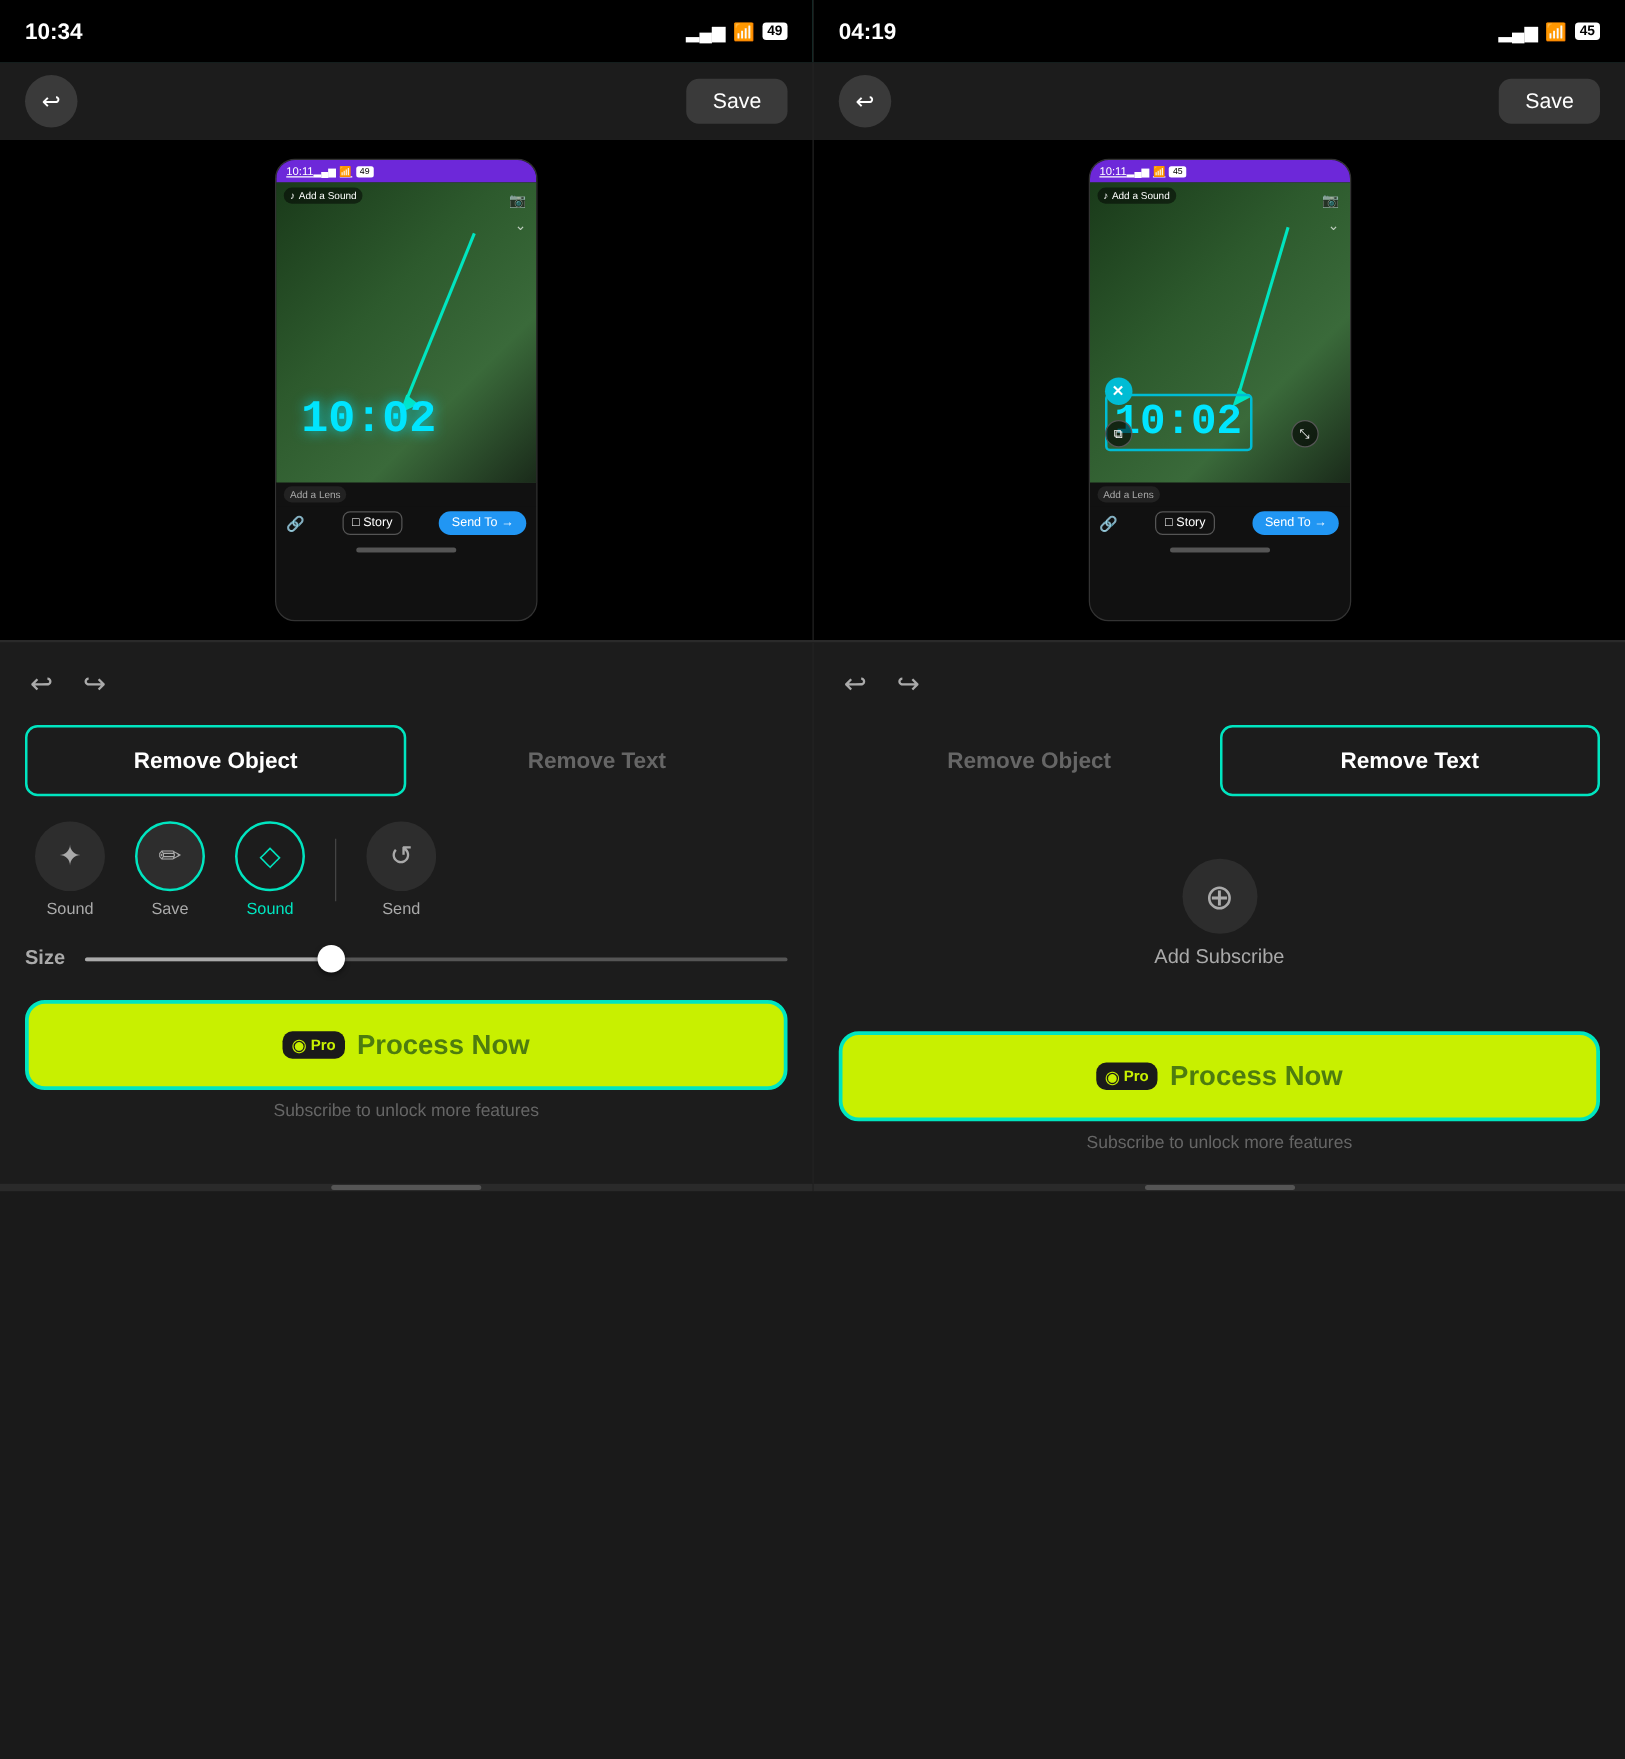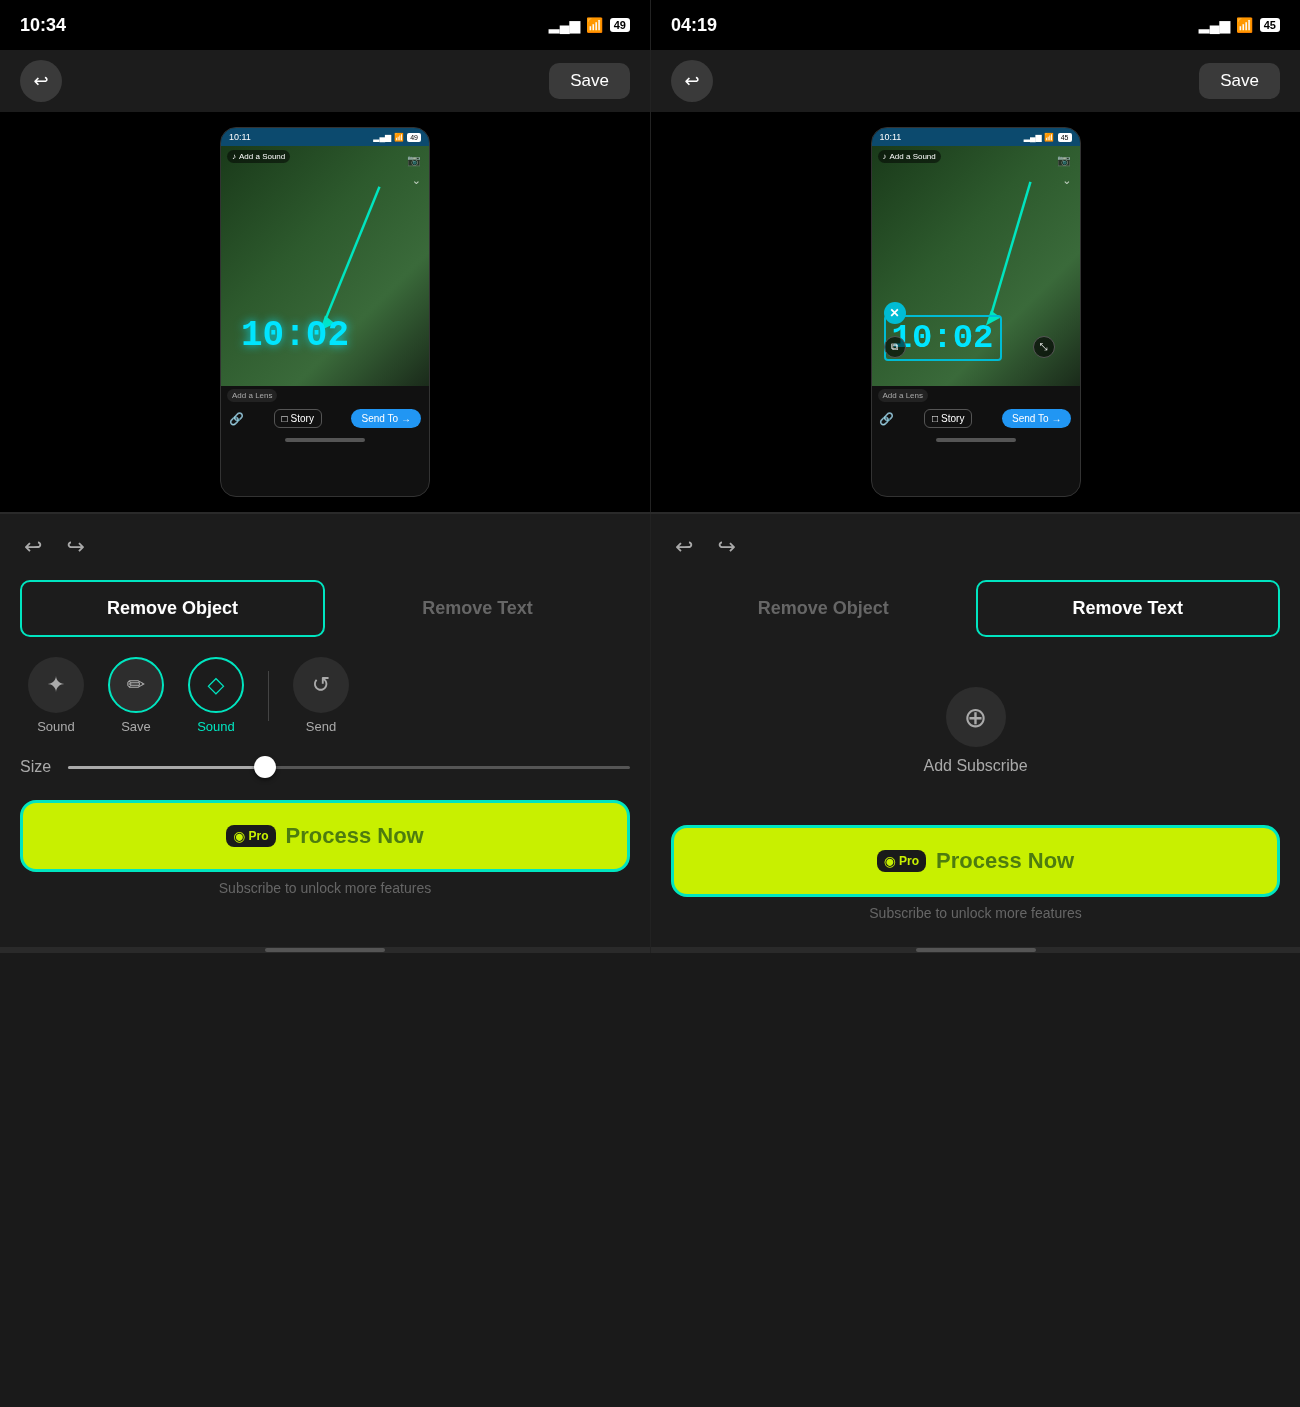--- a/index.html
+++ b/index.html
@@ -79,26 +79,26 @@
       height: 370px;
       background: #111;
       border-radius: 16px;
       overflow: hidden;
       position: relative;
       border: 1px solid #333;
     }
 
     .phone-inner-status {
       display: flex;
-      justify-content: space-between;
       align-items: center;
       padding: 4px 8px;
-      background: #0c4a6e;
+      background: #6d28d9;
       font-size: 9px;
       color: #fff;
+      text-decoration: underline;
     }
 
     .phone-screen {
       background: #2d4a2d;
       height: 240px;
       position: relative;
       overflow: hidden;
     }
 
     .phone-screen-overlay {
@@ -321,20 +321,21 @@
       height: 50px;
       background: #444;
     }
 
     
     .size-row {
       display: flex;
       align-items: center;
       gap: 8px;
       margin-bottom: 24px;
+      font-weight: bold;
     }
     .size-label {
       color: #aaa;
       font-size: 16px;
       min-width: 40px;
     }
     .slider-track {
       flex: 1;
       height: 3px;
       background: #555;

